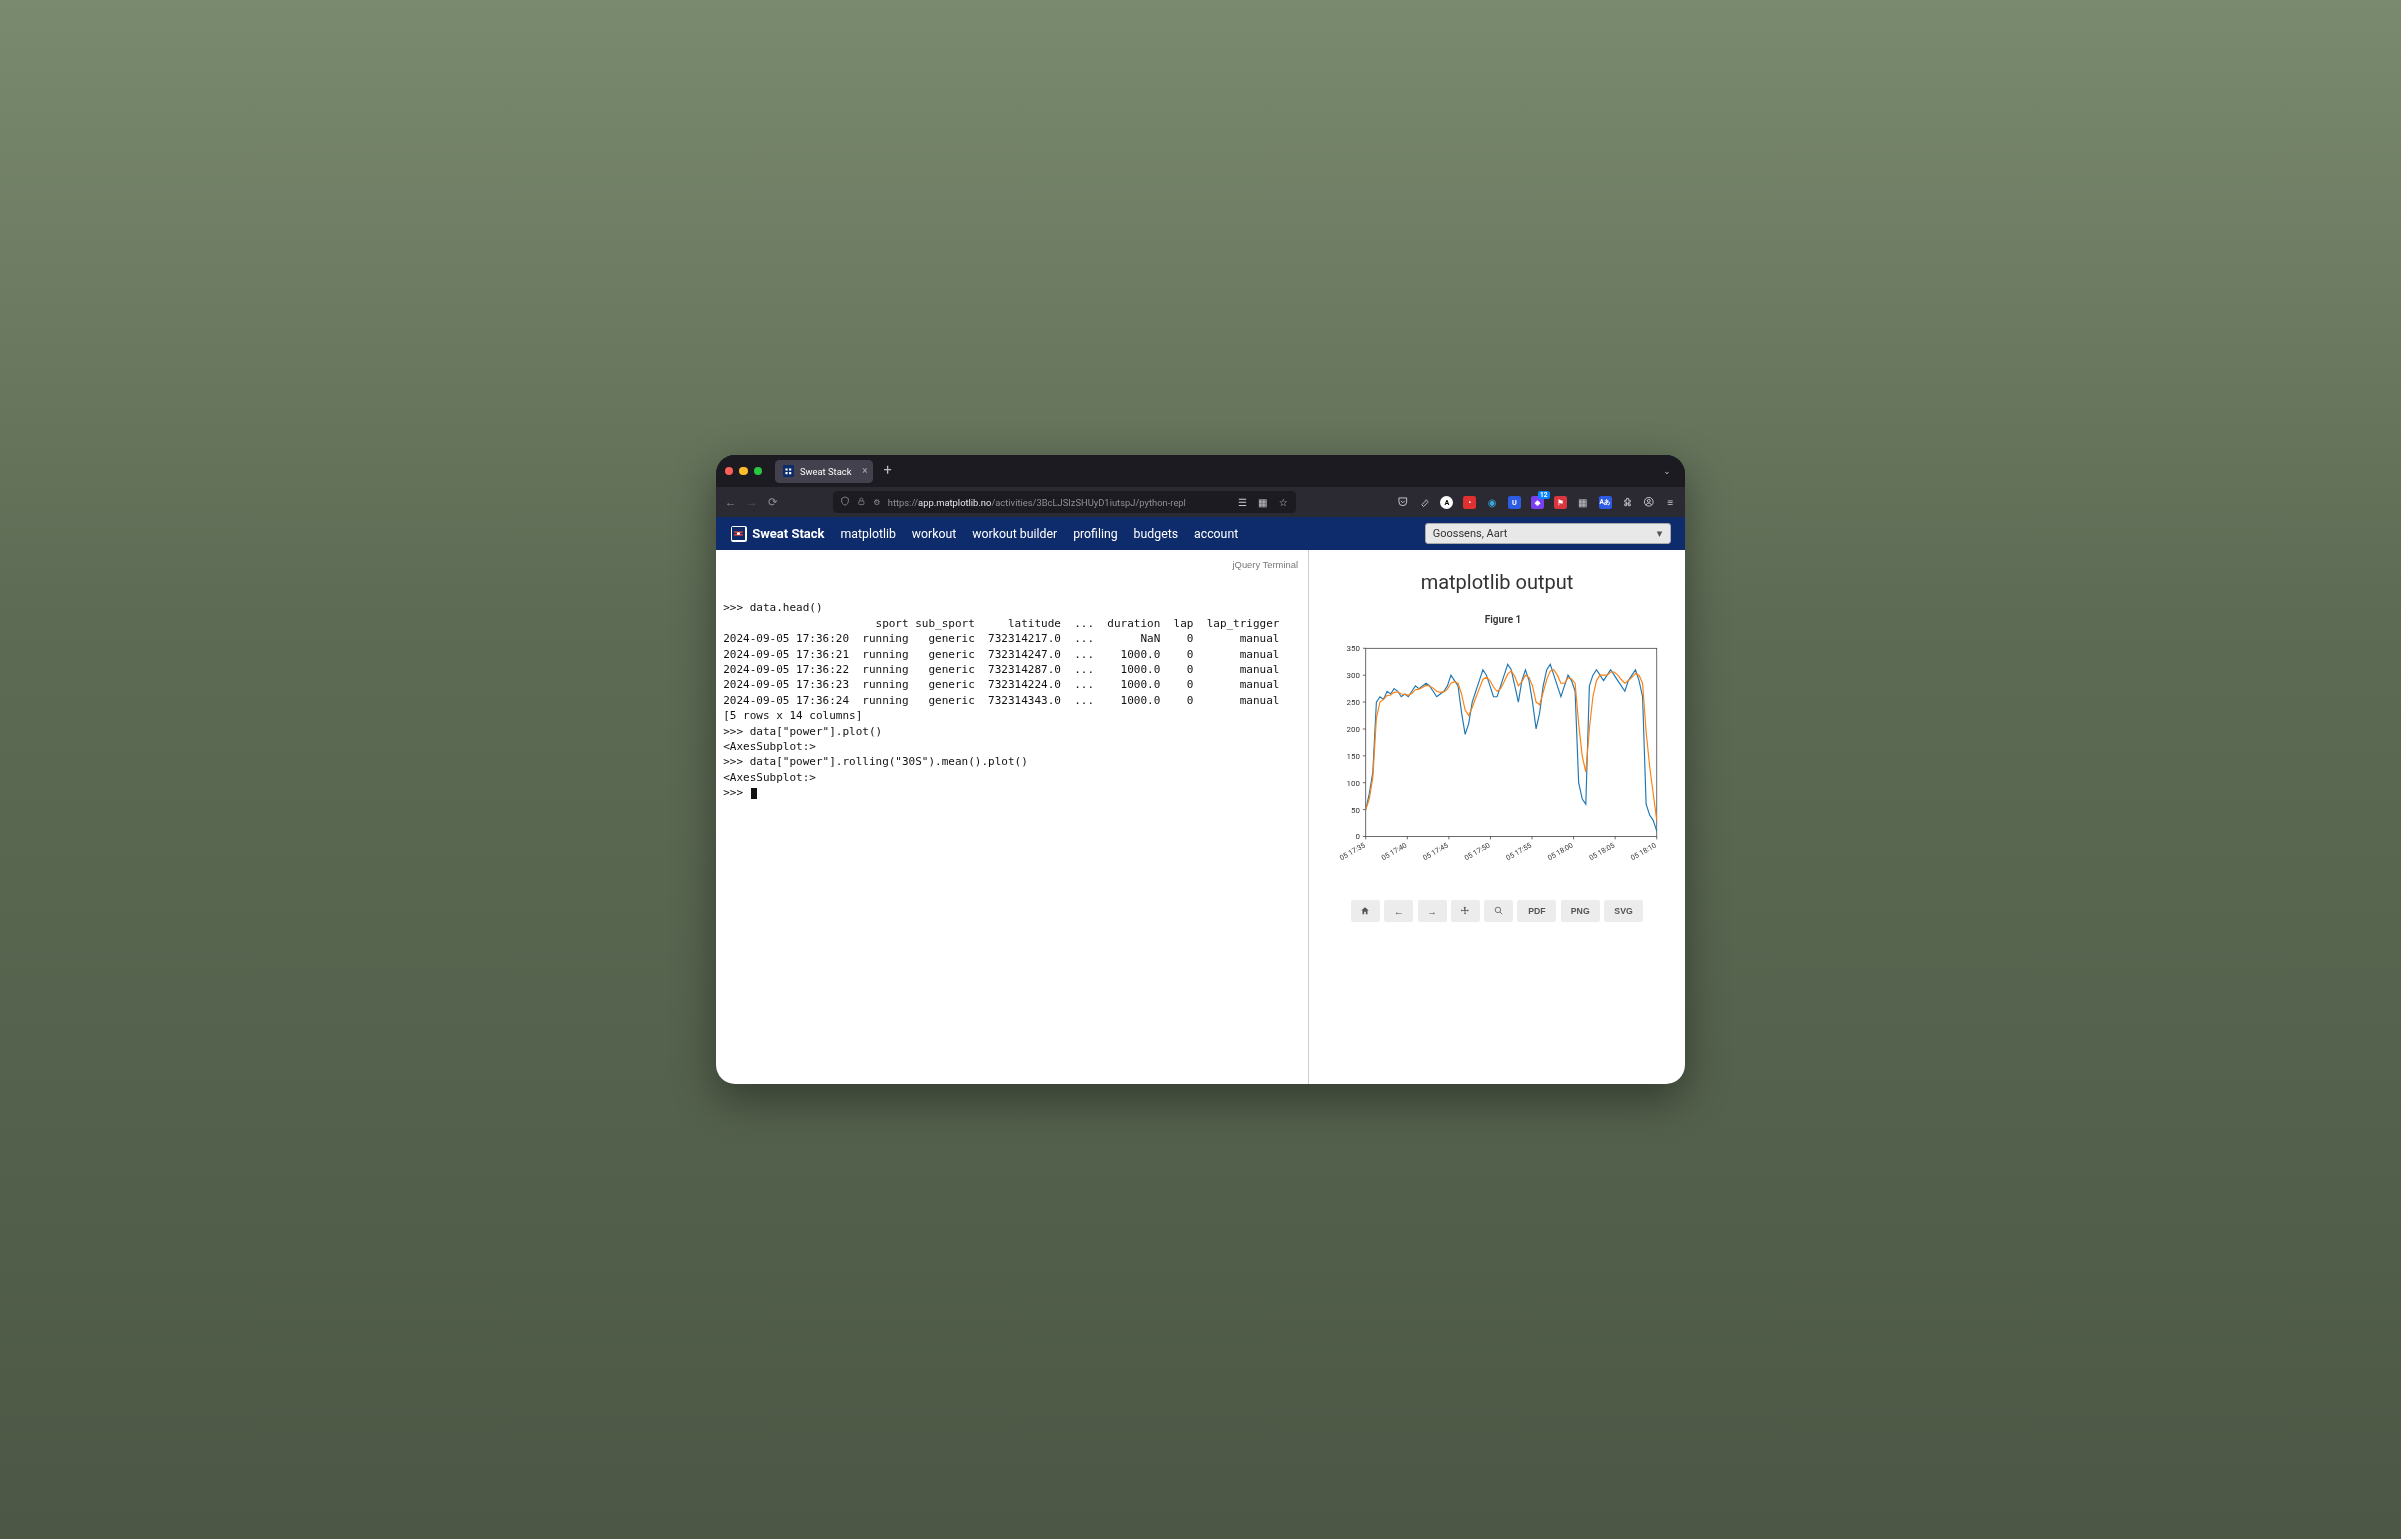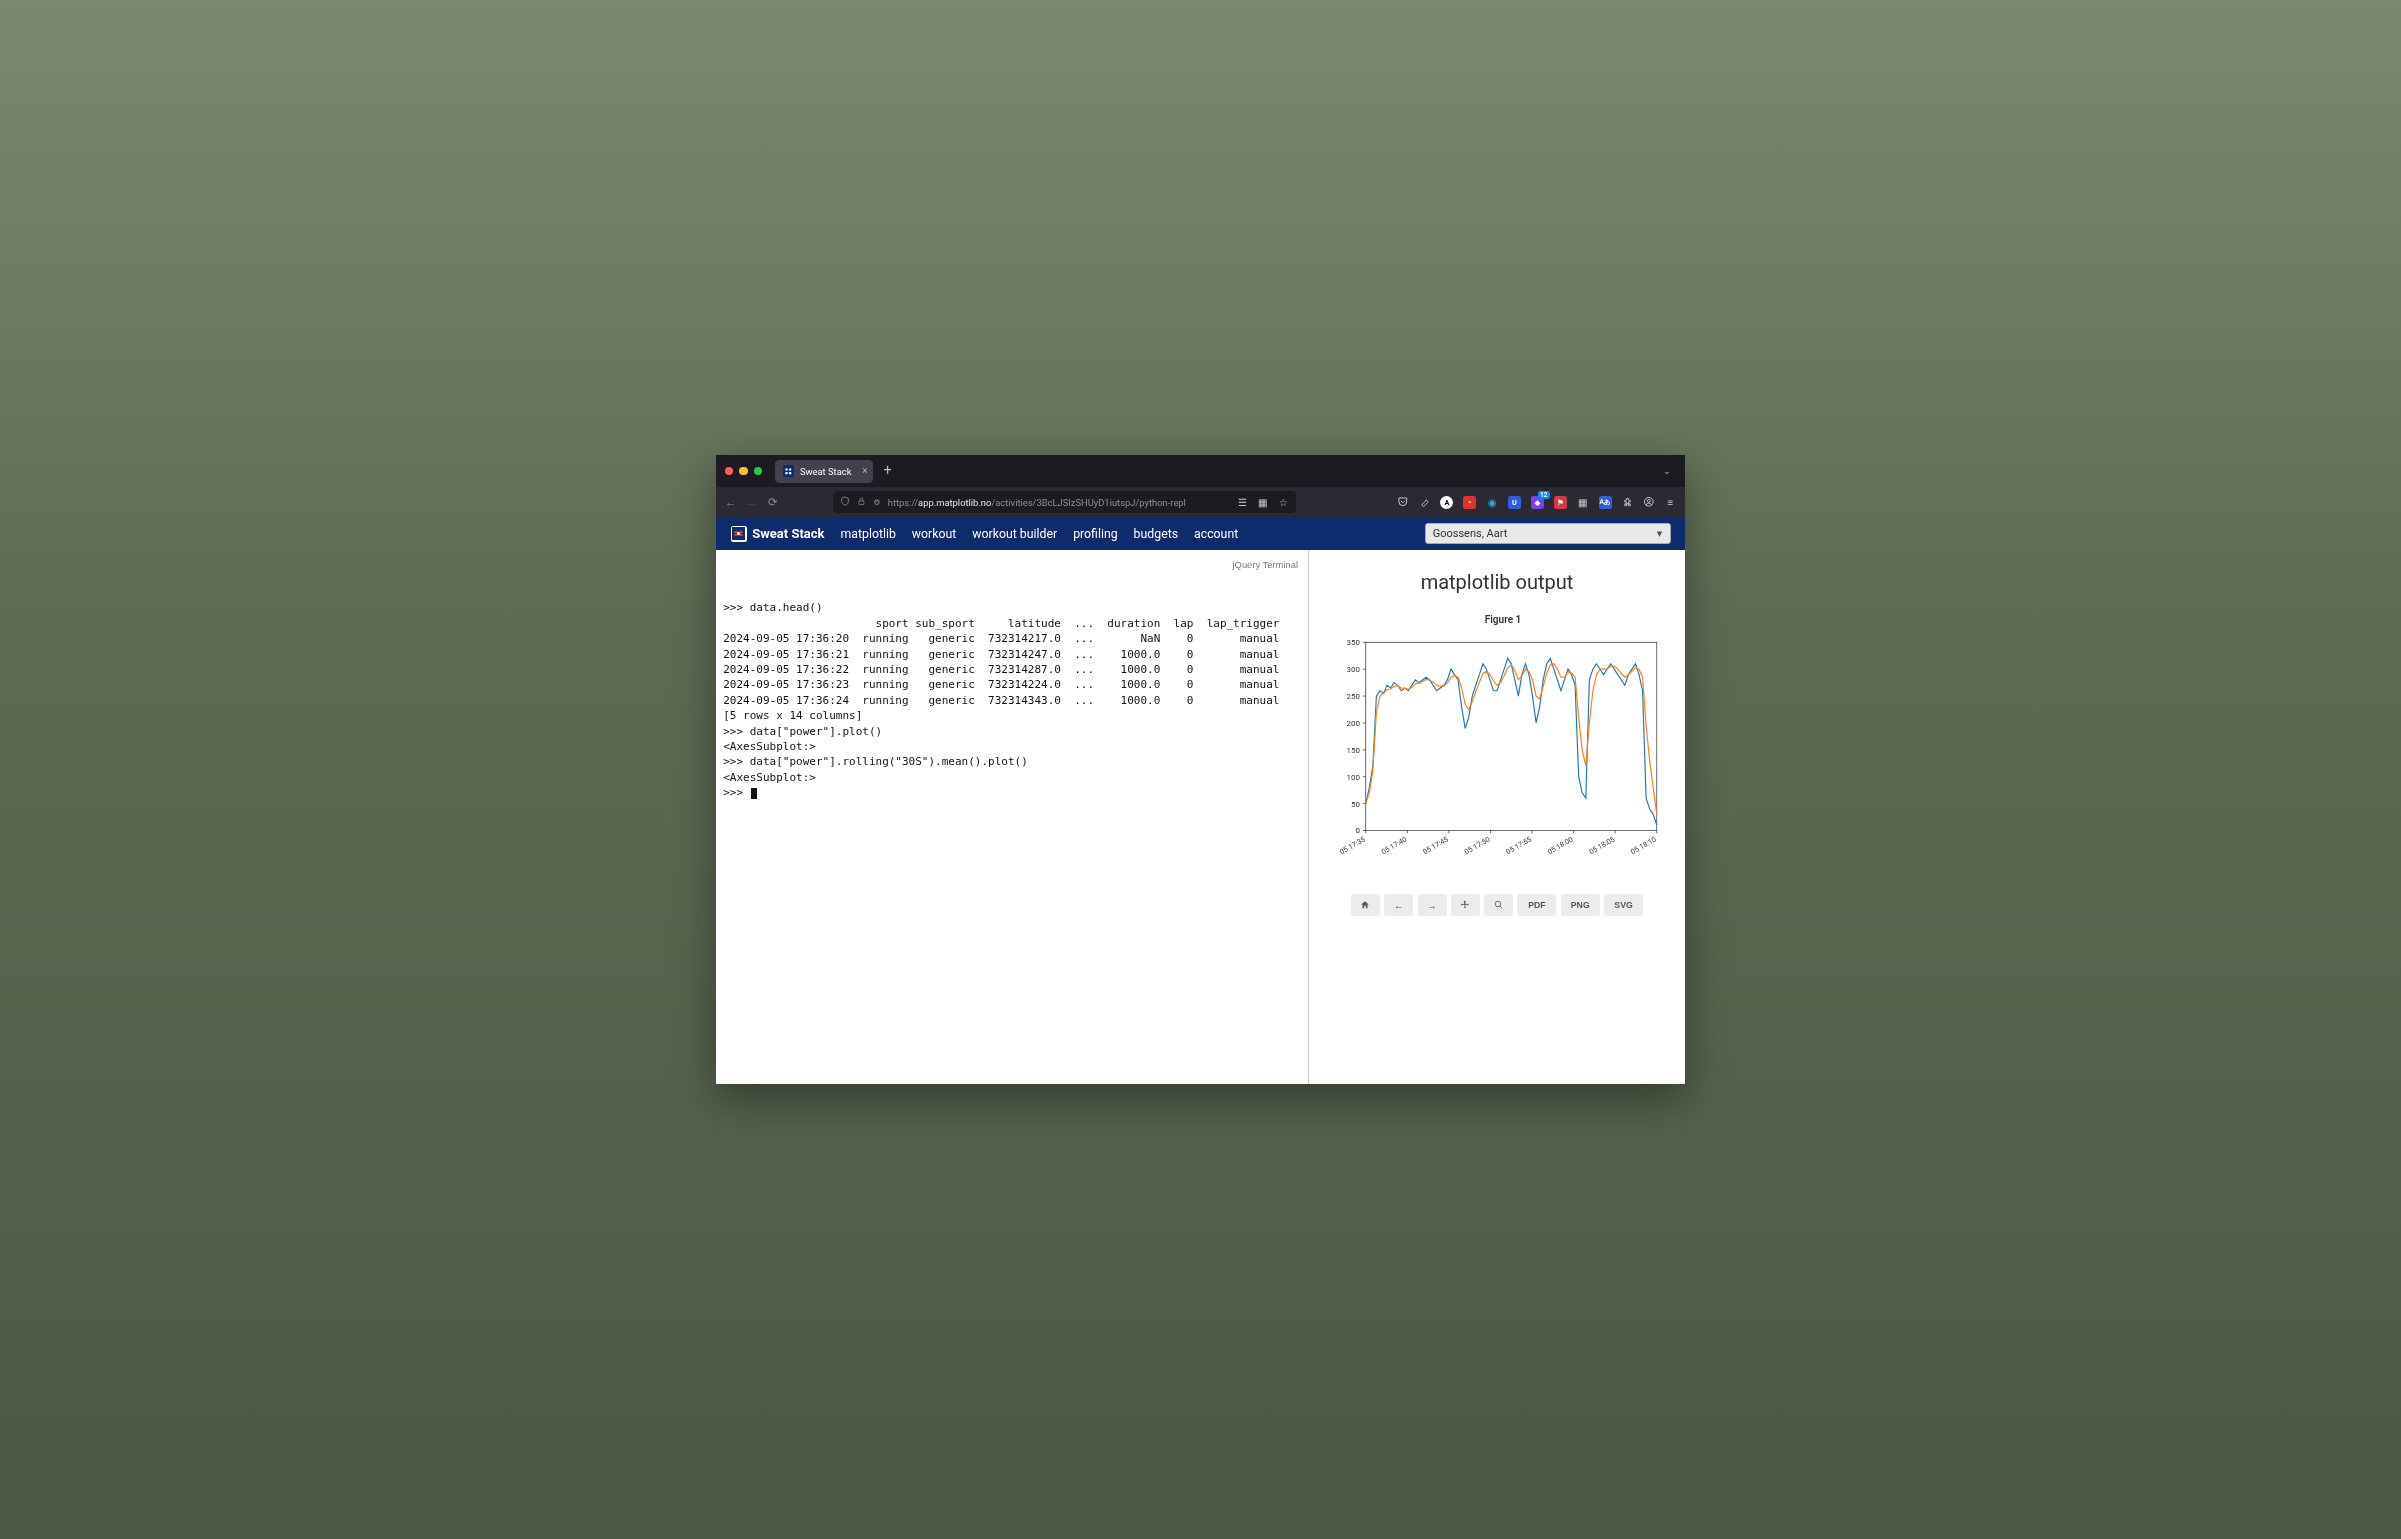--- a/index.html
+++ b/index.html
@@ -3,21 +3,21 @@
 <meta charset="utf-8">
 <style>
 * { margin:0; padding:0; box-sizing:border-box; }
 html,body{height:100%;}
 body{
   font-family:-apple-system,BlinkMacSystemFont,"Segoe UI",Roboto,sans-serif;
   background:linear-gradient(to bottom,#7a8a6e 0%,#5d6b54 40%,#4c5845 100%);
   display:flex;align-items:center;justify-content:center;
 }
 .window{
-  width:969px;height:629px;background:#1c1b22;border-radius:1px;
+  width:969px;height:629px;background:#1c1b22;border-radius:19px;
   overflow:hidden;box-shadow:0 14.5px 43px rgba(0,0,0,.4);
   display:flex;flex-direction:column;
 }
 .titlebar{
   height:32px;background:#1c1b22;display:flex;align-items:center;padding:0 8.7px;
 }
 .traffic{display:flex;gap:5.8px;margin-right:13px;}
 .tlight{width:8.7px;height:8.7px;border-radius:50%;}
 .tl-red{background:#ff5f57;}
 .tl-yellow{background:#febc2e;}
@@ -80,21 +80,21 @@
 }
 .cursor{
   display:inline-block;width:5.8px;height:11.6px;background:#111;
   vertical-align:text-bottom;margin-left:1.4px;
 }
 .plotpane{
   width:376px;padding:20px 16px 7.2px;text-align:center;
   display:flex;flex-direction:column;align-items:center;
 }
 .plot-title{font-size:20px;color:#333;font-weight:400;margin-bottom:20px;}
-.fig-title{font-size:10px;color:#333;font-weight:600;margin-bottom:10px;padding-left:12px;}
+.fig-title{font-size:10px;color:#333;font-weight:600;margin-bottom:16px;padding-left:12px;}
 .chart{width:333px;height:239px;}
 .mpl-toolbar{display:flex;gap:4.3px;margin-top:20px;}
 .mpl-btn{
   background:#ececec;border:none;border-radius:2.2px;width:29px;height:22px;
   font-size:9.4px;color:#555;display:flex;align-items:center;justify-content:center;
 }
 .mpl-btn.txt{width:39px;font-weight:600;font-size:8.7px;}
 </style>
 </head>
 <body>

